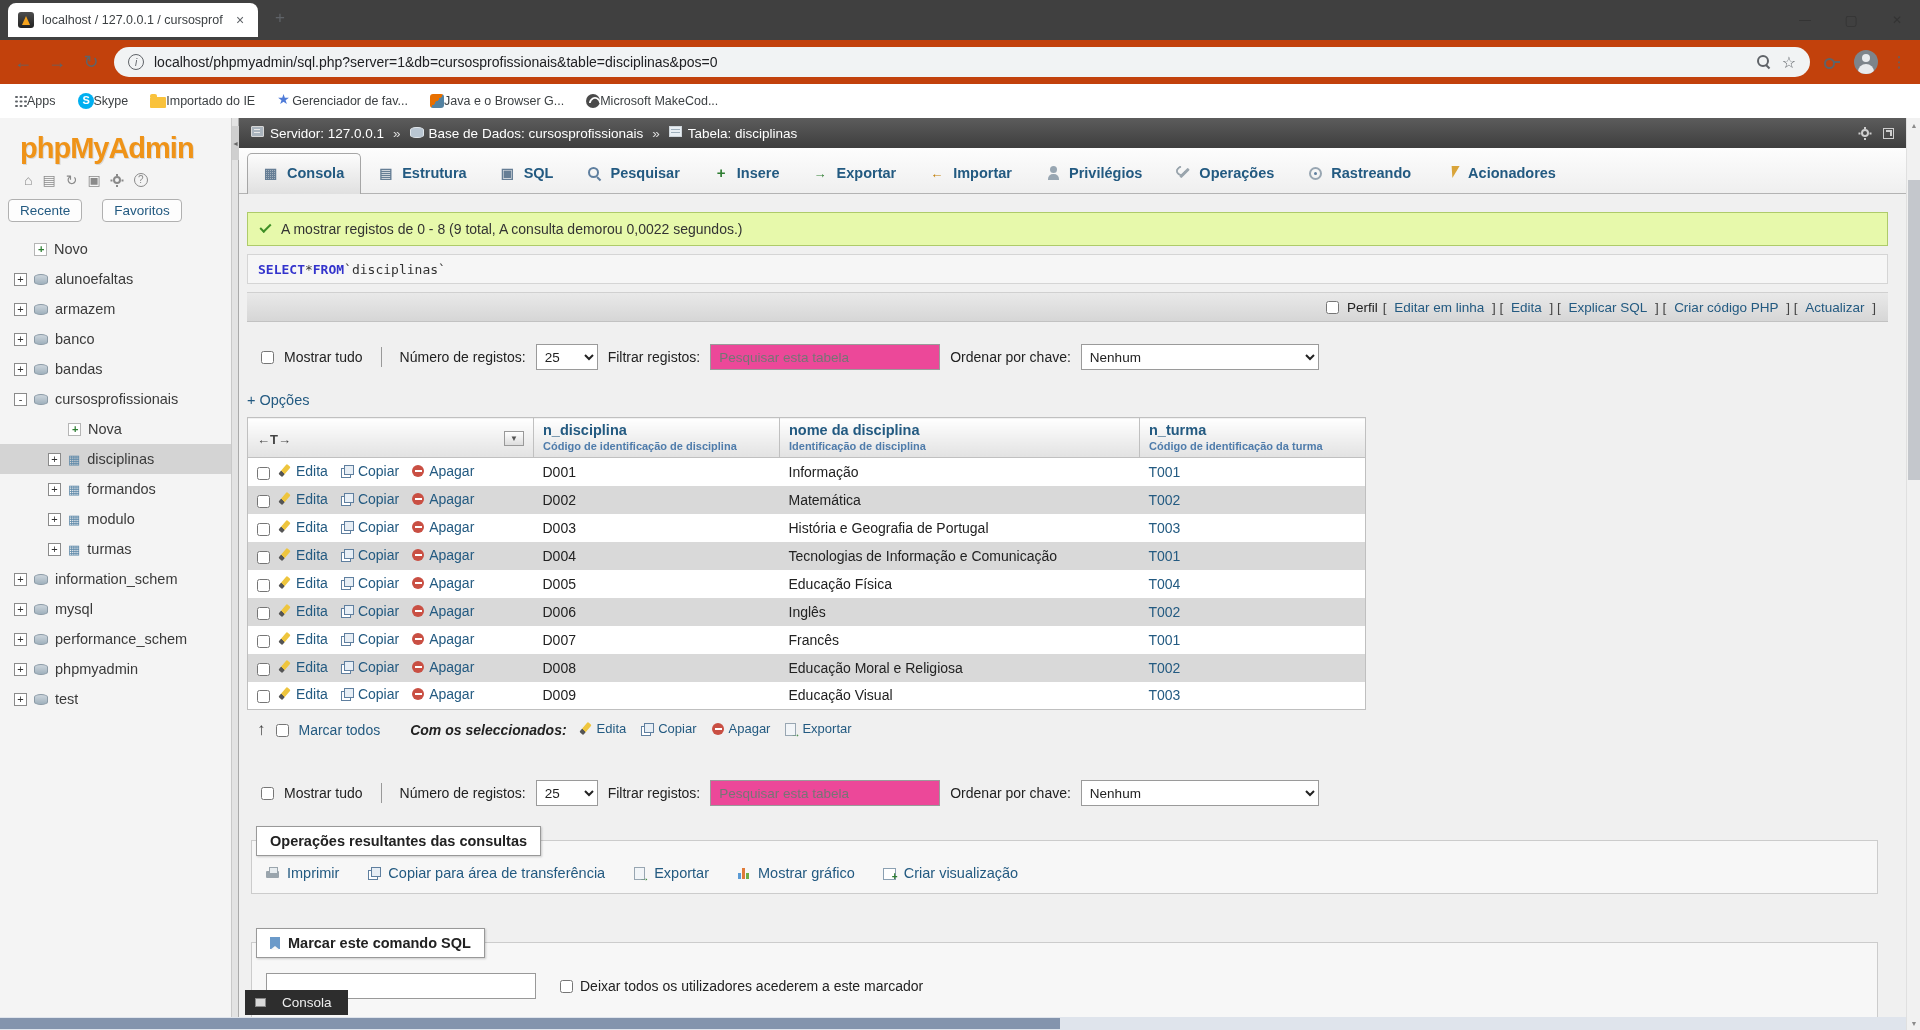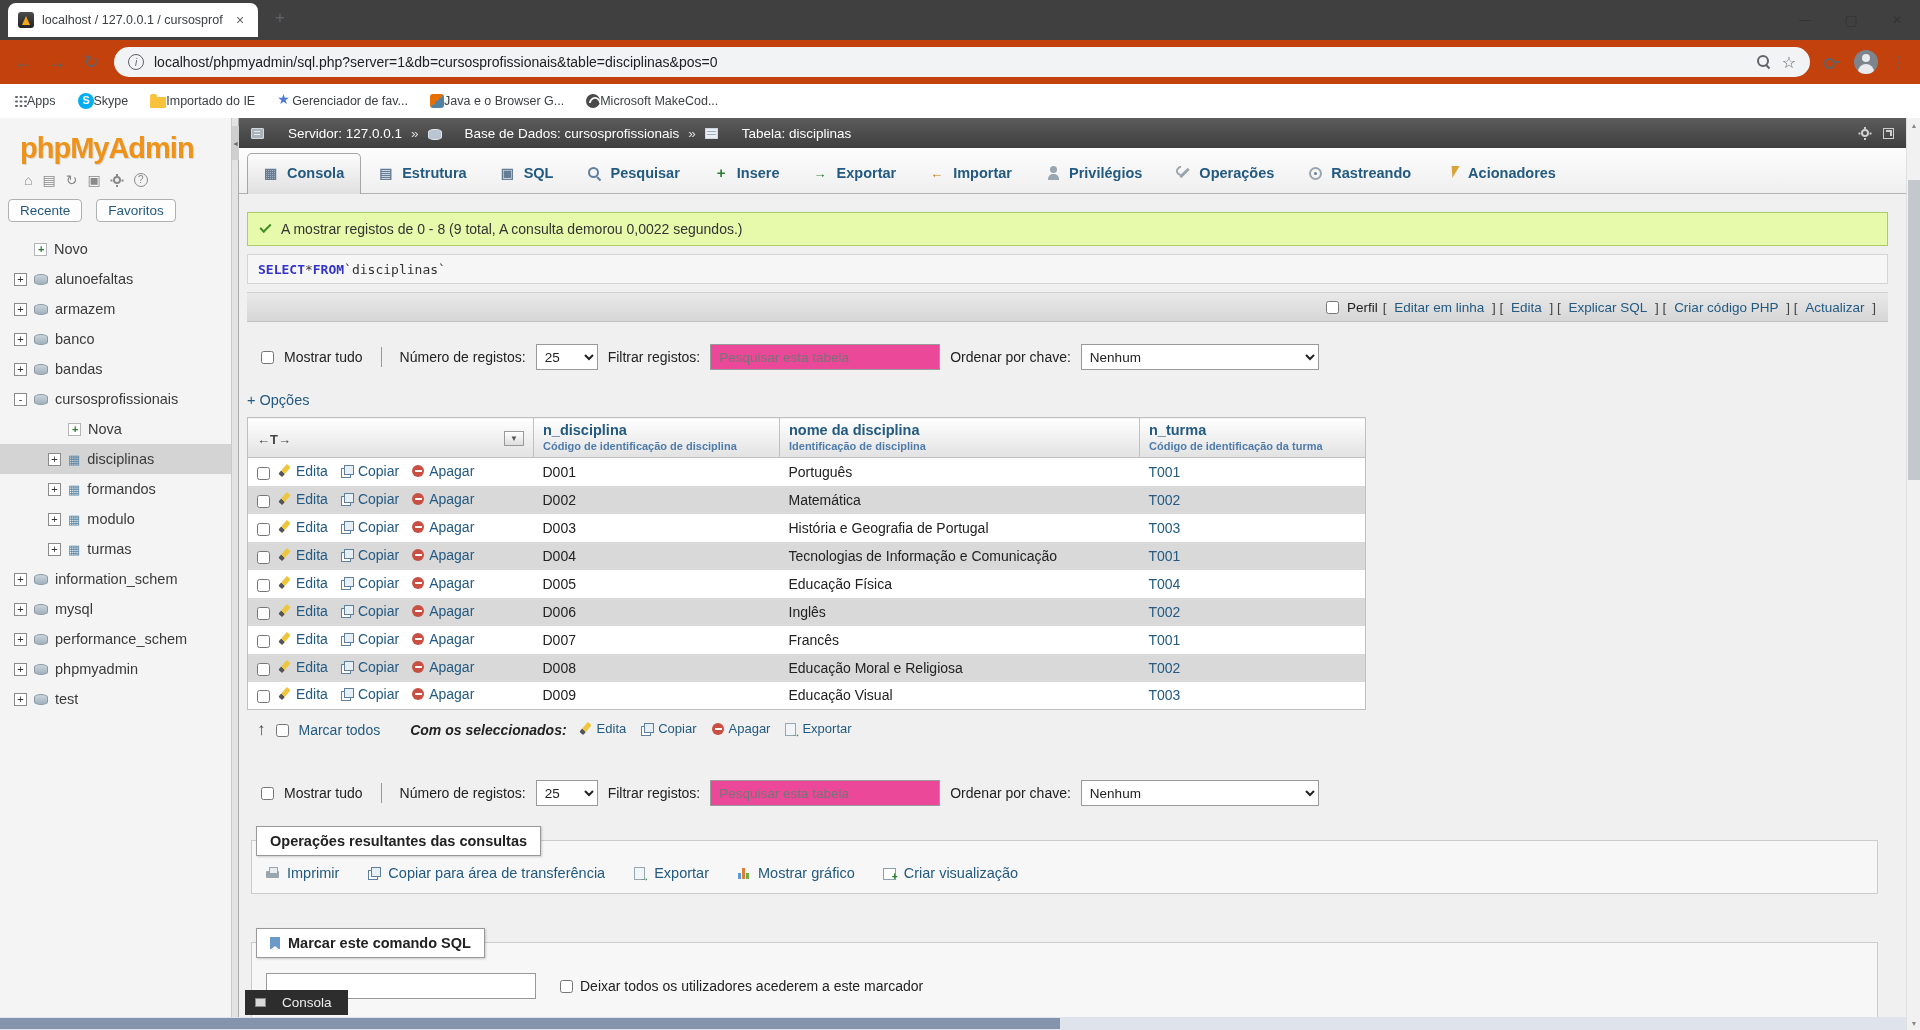--- a/index.html
+++ b/index.html
@@ -69,42 +69,42 @@
   .si{color:#8a8a8a;font-size:14px;line-height:14px}
   .si-home::before{content:"⌂"}
   .si-refresh::before{content:"↻"}
   .si-docs::before{content:"▤"}
   .si-sql::before{content:"▣"}
   .si-gear{position:relative;width:13px;height:13px;display:inline-block}
   .si-gear::before{content:"";position:absolute;inset:2.5px;border:2px solid #8a8a8a;border-radius:50%}
   .si-gear::after{content:"";position:absolute;left:5.5px;top:0;width:2px;height:2px;background:#8a8a8a;box-shadow:0 11px 0 #8a8a8a,-5.5px 5.5px 0 #8a8a8a,5.5px 5.5px 0 #8a8a8a}
   .si-help{width:14px;height:14px;border-radius:50%;border:1px solid #8a8a8a;font-size:10px;display:inline-flex;align-items:center;justify-content:center;color:#8a8a8a}
   .si-help::before{content:"?"}
-  .paneltabs{display:flex;gap:14px;padding:0 0 12px 8px}
+  .paneltabs{display:flex;gap:20px;padding:0 0 12px 8px}
   .ptab{border:1px solid #b0b0b0;background:#fdfdfd;border-radius:4px;padding:3px 11px;font-size:13.5px;color:#235a81}
   .tree{font-size:14.5px;color:#3a3a3a}
   .trow{display:flex;align-items:center;gap:7px;height:30px;padding-left:14px;white-space:nowrap}
   .trow.child{padding-left:48px}
   .trow.selected{background:#d4d4d4}
   .toggle{width:13px;height:13px;border:1px solid #8a8a8a;background:#fff;font-size:11px;line-height:11px;text-align:center;color:#333;flex:none}
   .toggle.empty{visibility:hidden}
   .nic{flex:none;display:inline-block;position:relative}
   .nic-db{width:14px;height:11px;background:linear-gradient(#cdd6dd,#9fb0bc);border:1px solid #8b9aa6;border-radius:7px/3px}
   .nic-table{color:#5b87a8;font-size:13px;line-height:13px}
   .nic-new{width:13px;height:13px;border:1px solid #b5b5b5;background:#fff}
   .nic-new::before{content:"+";position:absolute;left:3px;top:-1px;color:#2e7d32;font-weight:bold;font-size:11px}
   .tlabel{overflow:hidden}
 
   .split{width:7px;background:#e3e3e3;border-right:1px solid #aaa;position:relative;flex:none}
   .split-arrow{position:absolute;top:8px;left:0;width:7px;height:34px;background:#cfcfcf;color:#666;font-size:7px;display:flex;align-items:center;justify-content:center}
   .split-arrow::before{content:"◄"}
 
   .main{flex:1;position:relative;background:#f0f0f0;overflow:hidden}
   .crumbbar{height:30px;background:linear-gradient(#5c5c5c,#3e3e3e);color:#fff;display:flex;align-items:center;gap:9px;padding:0 12px;font-size:13.5px}
-  .crumb{display:flex;align-items:center;gap:24px}
+  .crumb{display:flex;align-items:flex-start;gap:6px}
   .sep{color:#ddd}
   .ci{display:inline-block;position:relative;width:13px;height:11px;flex:none}
   .ci-server::before{content:"";position:absolute;inset:0;background:#aab4bd;border:1px solid #d6d6d6;border-radius:1px}
   .ci-server::after{content:"";position:absolute;left:3px;top:3px;width:6px;height:1.5px;background:#e9e9e9;box-shadow:0 3px 0 #e9e9e9}
   .ci-database::before{content:"";position:absolute;left:0;top:1px;width:12px;height:9px;background:#b9c6d2;border:1px solid #dfe5ea;border-radius:6px/3px}
   .ci-table::before{content:"";position:absolute;inset:0;background:#e8eef3;border:1px solid #cfd6db}
   .ci-table::after{content:"";position:absolute;left:2px;top:3px;width:9px;height:1px;background:#9fb0bc;box-shadow:0 3px 0 #9fb0bc}
   .crumb-right{margin-left:auto;display:flex;gap:12px;align-items:center}
   .hgear{position:relative;width:13px;height:13px}
   .hgear::before{content:"";position:absolute;inset:2.5px;border:2px solid #cfcfcf;border-radius:50%}
@@ -518,21 +518,21 @@
                   <span class="ri ri-edit"></span>
                   <span>Edita</span>
                 </a><a class="alink">
                   <span class="ri ri-copy"></span>
                   <span>Copiar</span>
                 </a><a class="alink">
                   <span class="ri ri-del"></span>
                   <span>Apagar</span>
                 </a></td>
               <td class="td-data">D001</td>
-              <td class="td-data">Português</td>
+              <td class="td-data">Informação</td>
               <td class="td-data"><a class="tlink">T001</a></td>
             </tr>
             <tr class="even">
               <td class="td-act"><input class="rowck" type="checkbox" style=""><a class="alink">
                   <span class="ri ri-edit"></span>
                   <span>Edita</span>
                 </a><a class="alink">
                   <span class="ri ri-copy"></span>
                   <span>Copiar</span>
                 </a><a class="alink">

